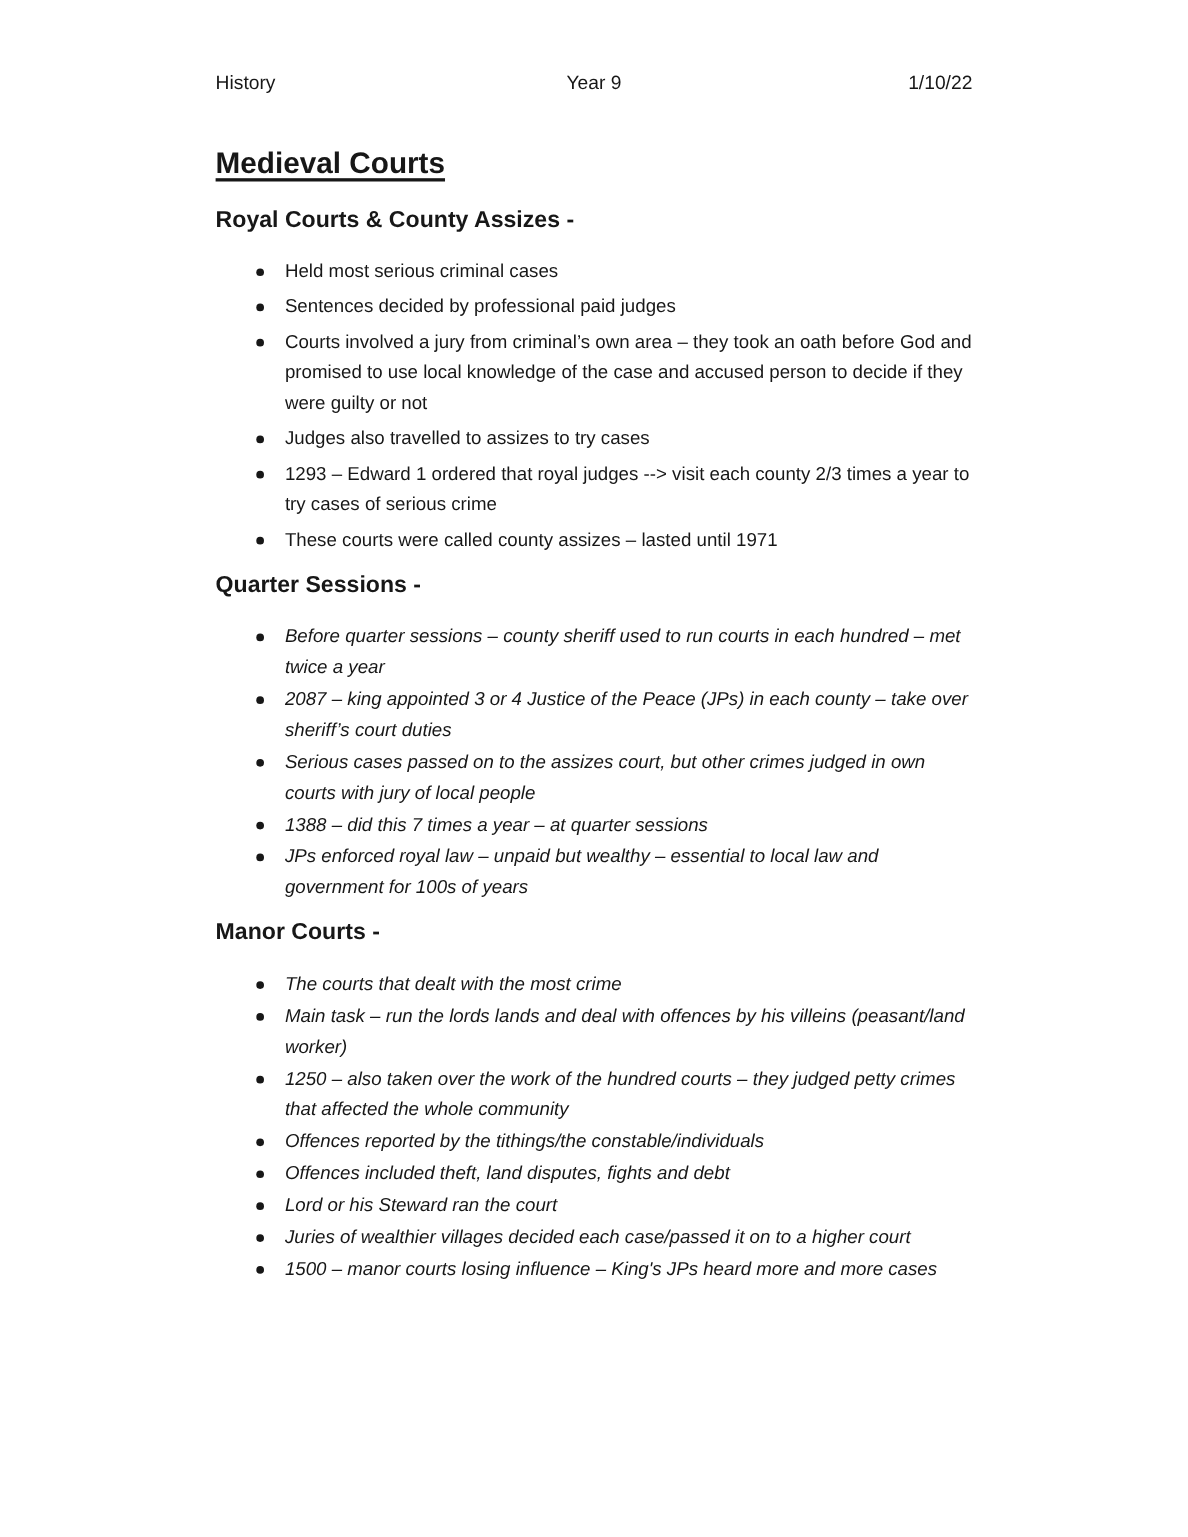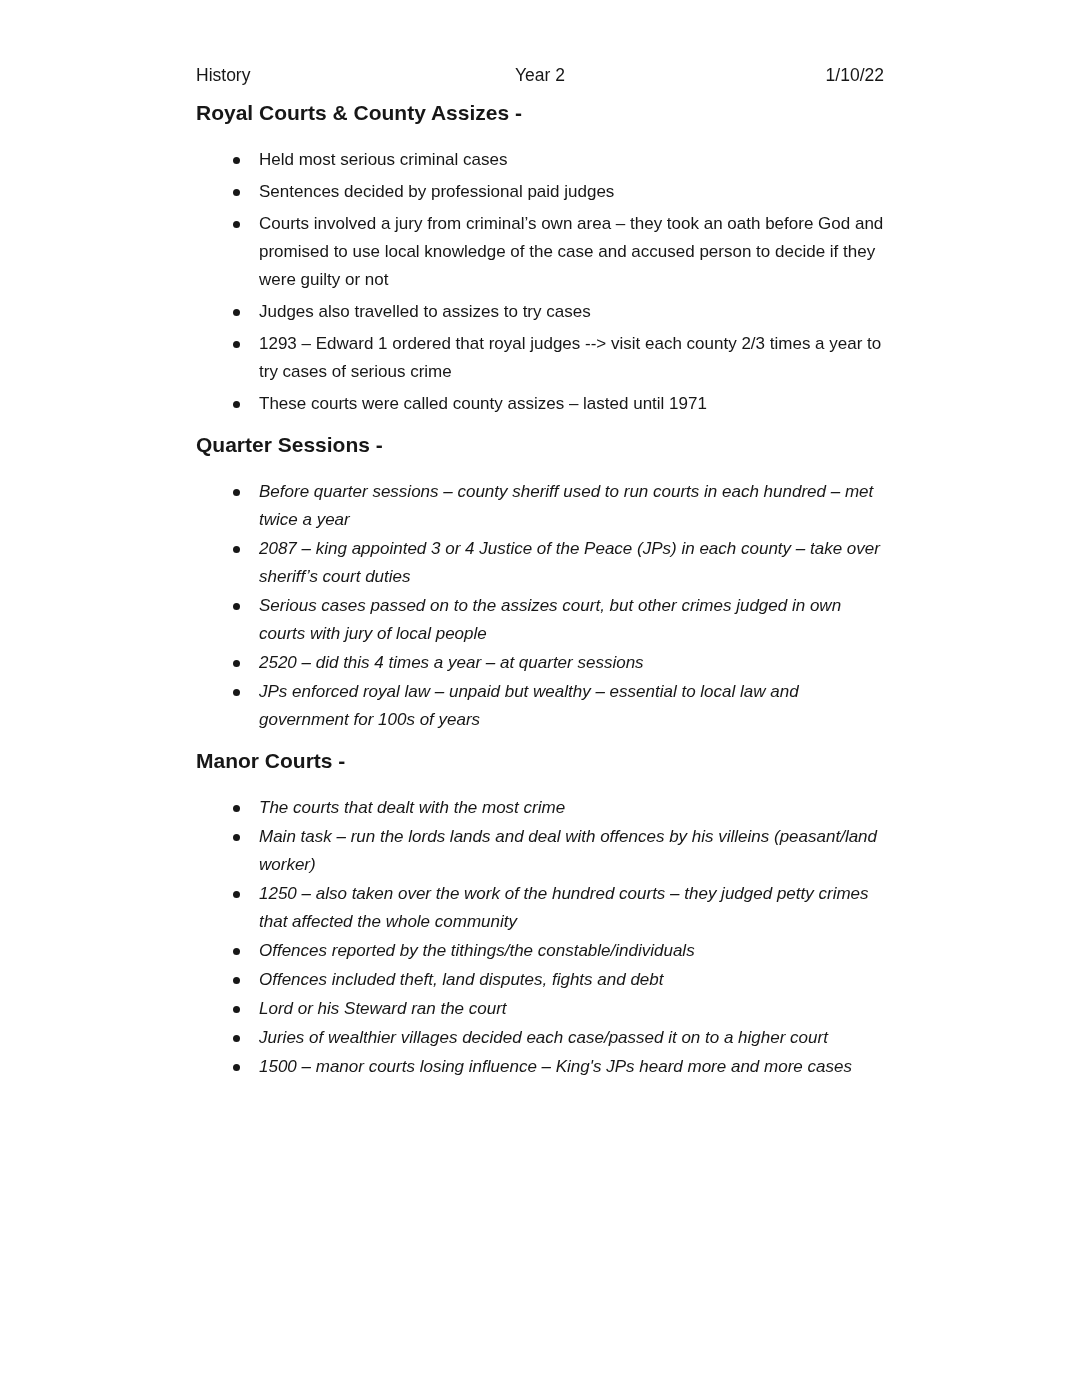--- a/index.html
+++ b/index.html
@@ -63,41 +63,42 @@
     background: #171717;
   }
 </style>
 </head>
 <body>
 
 <div class="page">
 
   <div class="doc-header">
     <span class="h-left">History</span>
-    <span class="h-center">Year 2</span>
+    <span class="h-center">Year 9</span>
     <span class="h-right">1/10/22</span>
   </div>
 
+  <h1 class="page-title">Medieval Courts</h1>
 
   <h2 class="section-heading">Royal Courts &amp; County Assizes -</h2>
   <ul class="bullet-list spaced">
     <li>Held most serious criminal cases</li>
     <li>Sentences decided by professional paid judges</li>
     <li>Courts involved a jury from criminal’s own area – they took an oath before God and promised to use local knowledge of the case and accused person to decide if they were guilty or not</li>
     <li>Judges also travelled to assizes to try cases</li>
     <li>1293 – Edward 1 ordered that royal judges --&gt; visit each county 2/3 times a year to try cases of serious crime</li>
     <li>These courts were called county assizes – lasted until 1971</li>
   </ul>
 
   <h2 class="section-heading">Quarter Sessions -</h2>
   <ul class="bullet-list tight">
     <li>Before quarter sessions – county sheriff used to run courts in each hundred – met twice a year</li>
     <li>2087 – king appointed 3 or 4 Justice of the Peace (JPs) in each county – take over sheriff’s court duties</li>
     <li>Serious cases passed on to the assizes court, but other crimes judged in own courts with jury of local people</li>
-    <li>2520 – did this 4 times a year – at quarter sessions</li>
+    <li>1388 – did this 7 times a year – at quarter sessions</li>
     <li>JPs enforced royal law – unpaid but wealthy – essential to local law and government for 100s of years</li>
   </ul>
 
   <h2 class="section-heading">Manor Courts -</h2>
   <ul class="bullet-list tight">
     <li>The courts that dealt with the most crime</li>
     <li>Main task – run the lords lands and deal with offences by his villeins (peasant/land worker)</li>
     <li>1250 – also taken over the work of the hundred courts – they judged petty crimes that affected the whole community</li>
     <li>Offences reported by the tithings/the constable/individuals</li>
     <li>Offences included theft, land disputes, fights and debt</li>

